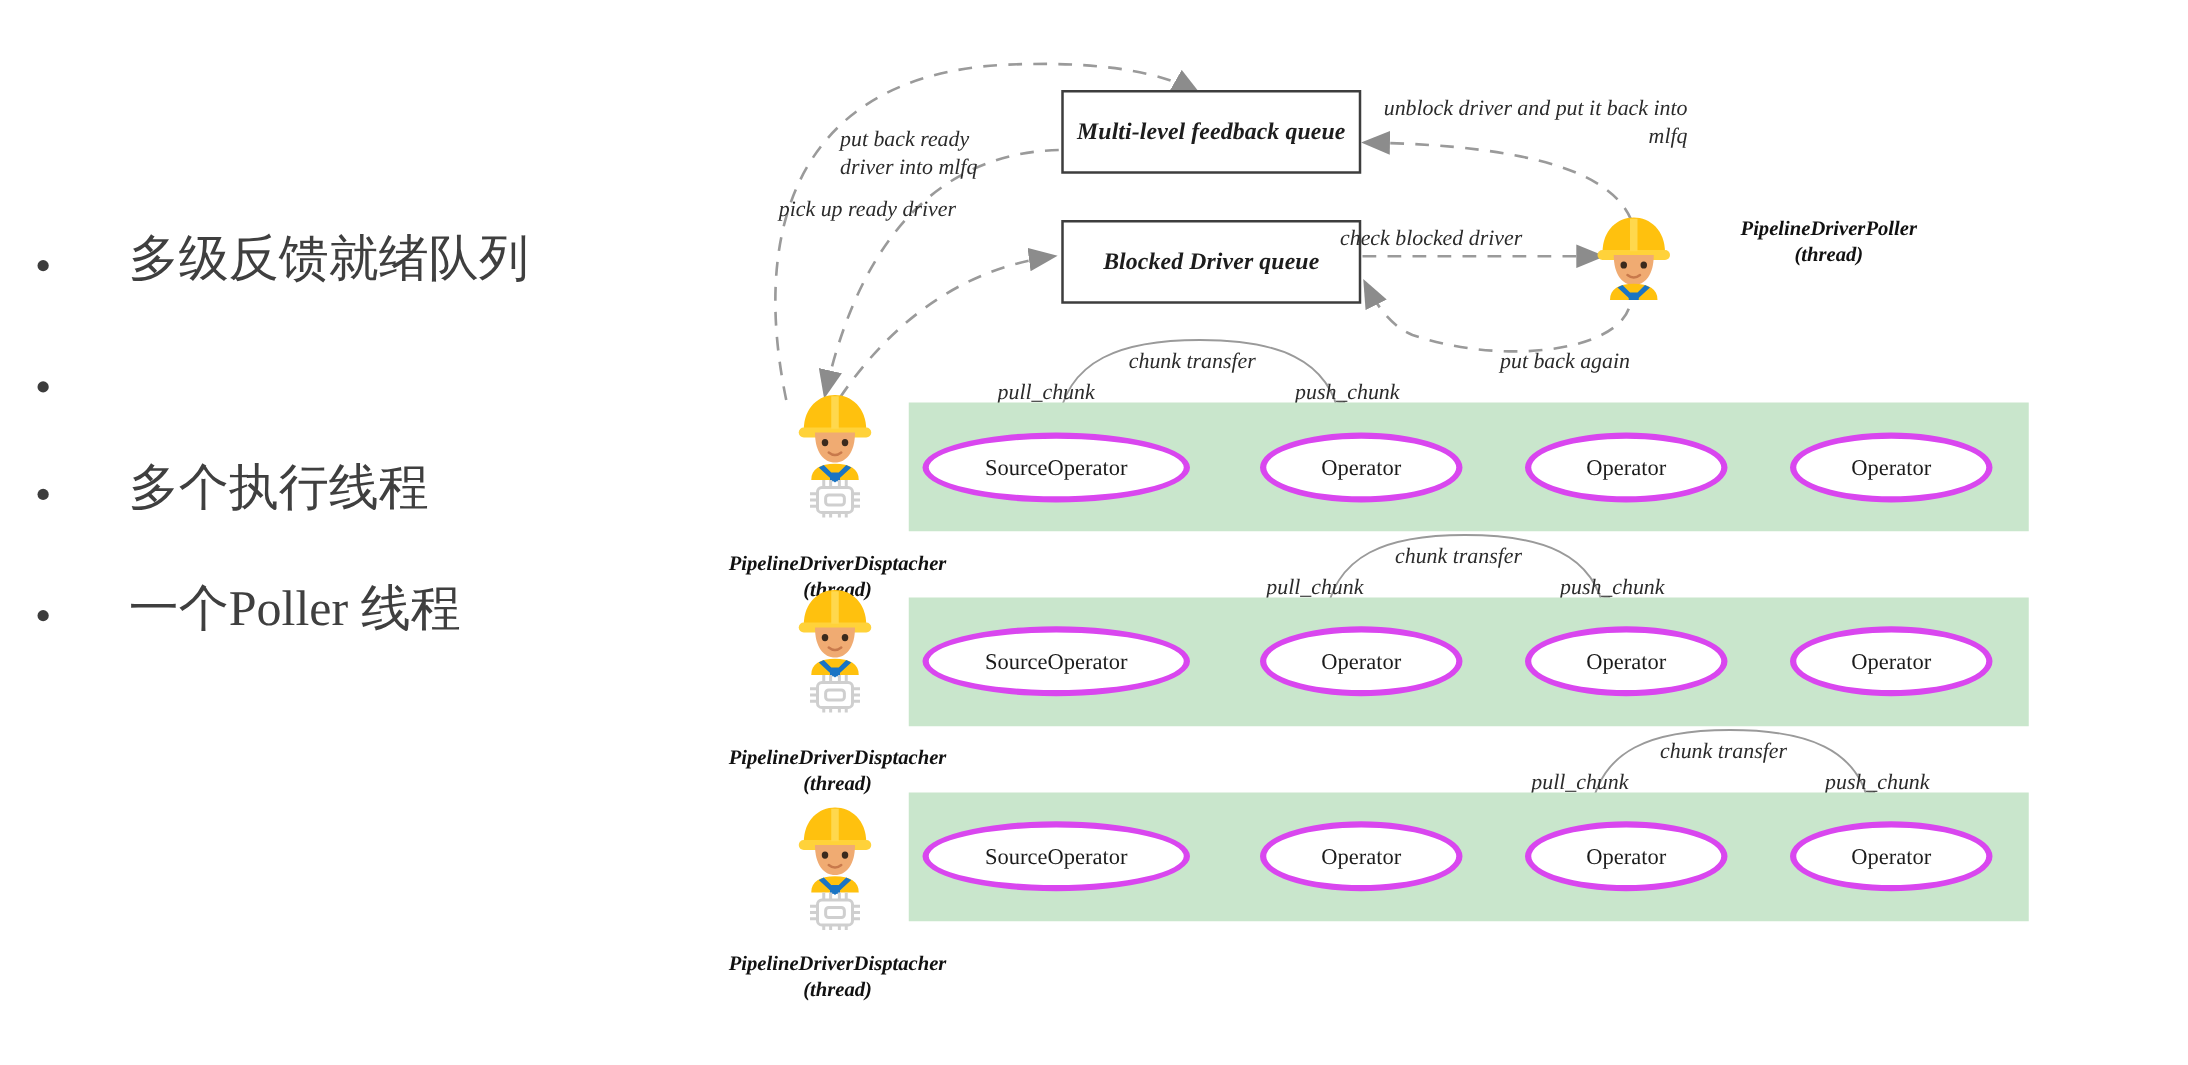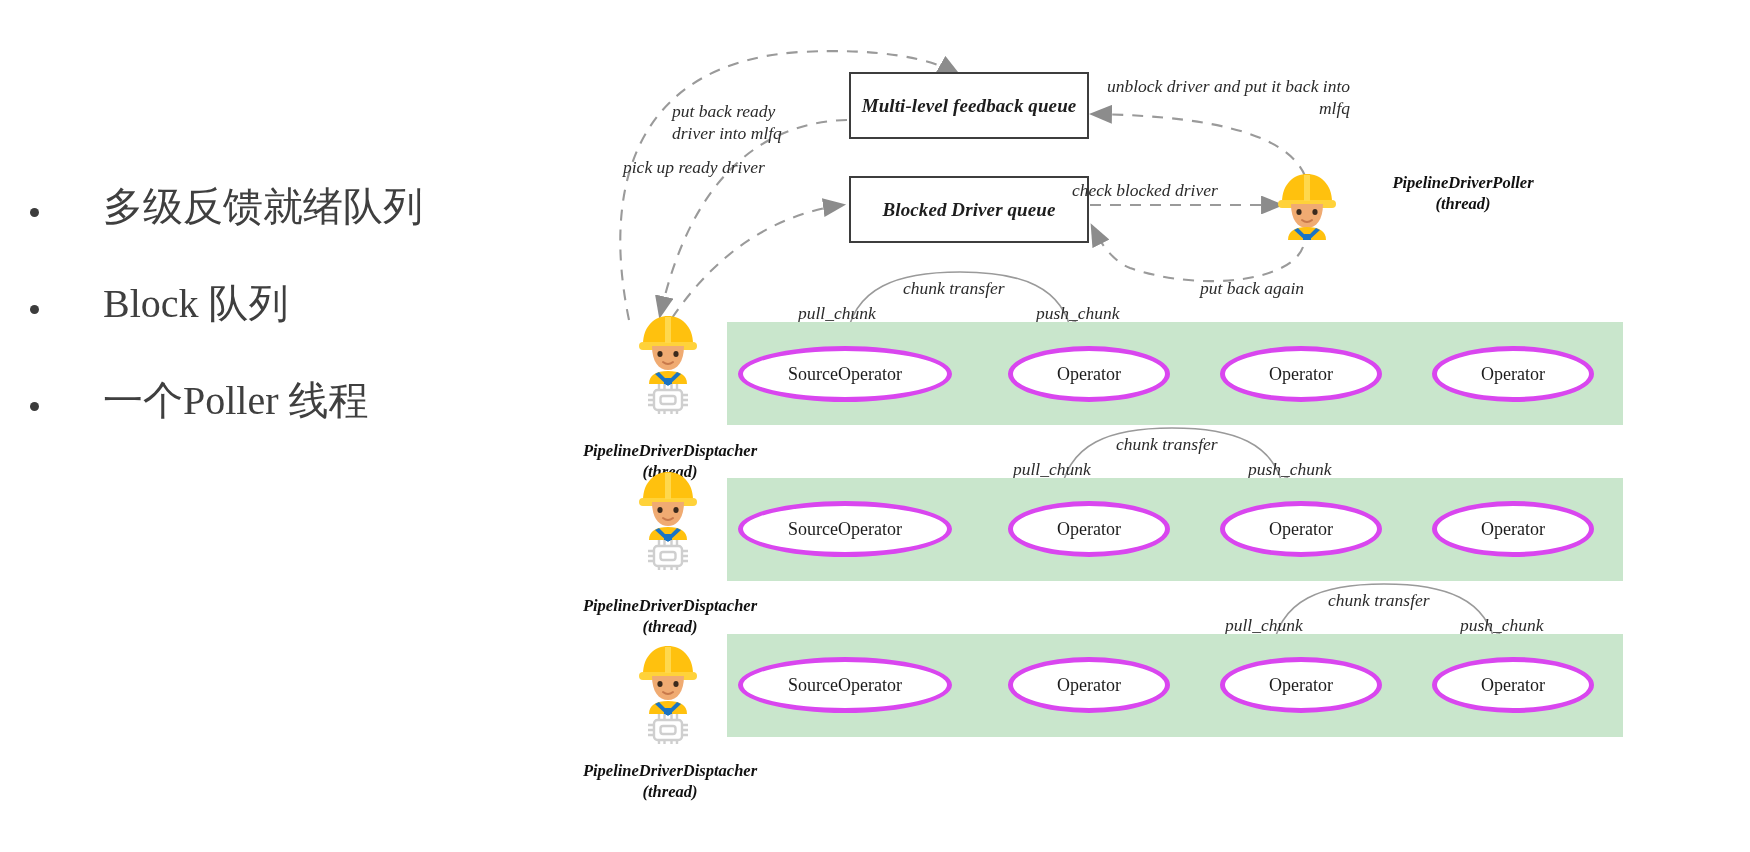--- a/index.html
+++ b/index.html
@@ -72,21 +72,24 @@
 
 <div id="slide">
 
   <div id="bullets">
     <div class="bullet-row">
       <span class="bullet-dot"></span>
       <span class="bullet-text">多级反馈就绪队列</span>
     </div>
     <div class="bullet-row">
       <span class="bullet-dot"></span>
-      <span class="bullet-text">Block 队列</span>
+    </div>
+    <div class="bullet-row">
+      <span class="bullet-dot"></span>
+      <span class="bullet-text">多个执行线程</span>
     </div>
     <div class="bullet-row">
       <span class="bullet-dot"></span>
       <span class="bullet-text">一个Poller 线程</span>
     </div>
   </div>
 
   <div id="diagram">
 
     <svg id="wires" viewBox="0 0 1750 852">

